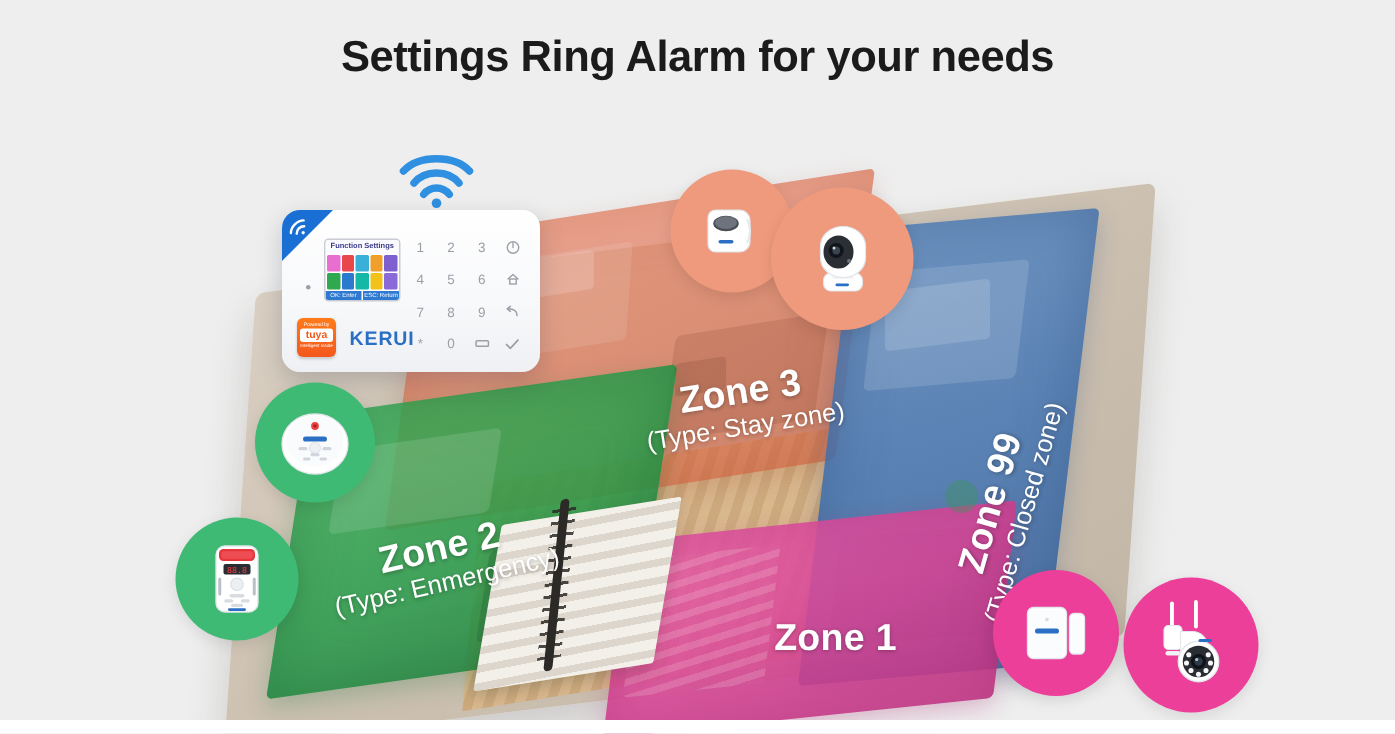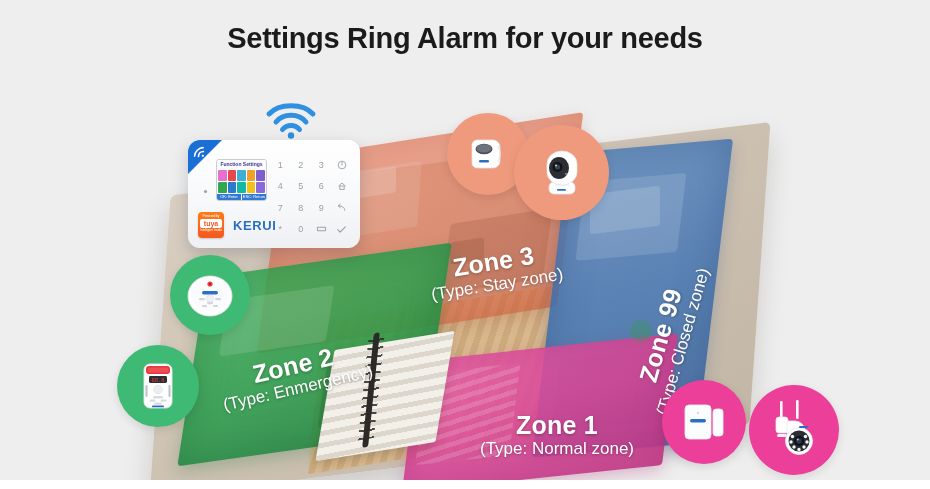--- a/index.html
+++ b/index.html
@@ -480,21 +480,20 @@
     <span class="zl-type">(Type: Stay zone)</span>
   </div>
 
   <div class="zone-label" id="label-zone2">
     <span class="zl-title">Zone 2</span>
     <span class="zl-type">(Type: Enmergency)</span>
   </div>
 
   <div class="zone-label" id="label-zone1">
     <span class="zl-title">Zone 1</span>
-    <span class="zl-type">(Type: Normal zone)</span>
   </div>
 
   <div class="zone-label" id="label-zone99">
     <span class="zl-title">Zone 99</span>
     <span class="zl-type">(Type: Closed zone)</span>
   </div>
 
   <div class="alarm-panel">
 
     <div class="panel-ribbon"></div>

